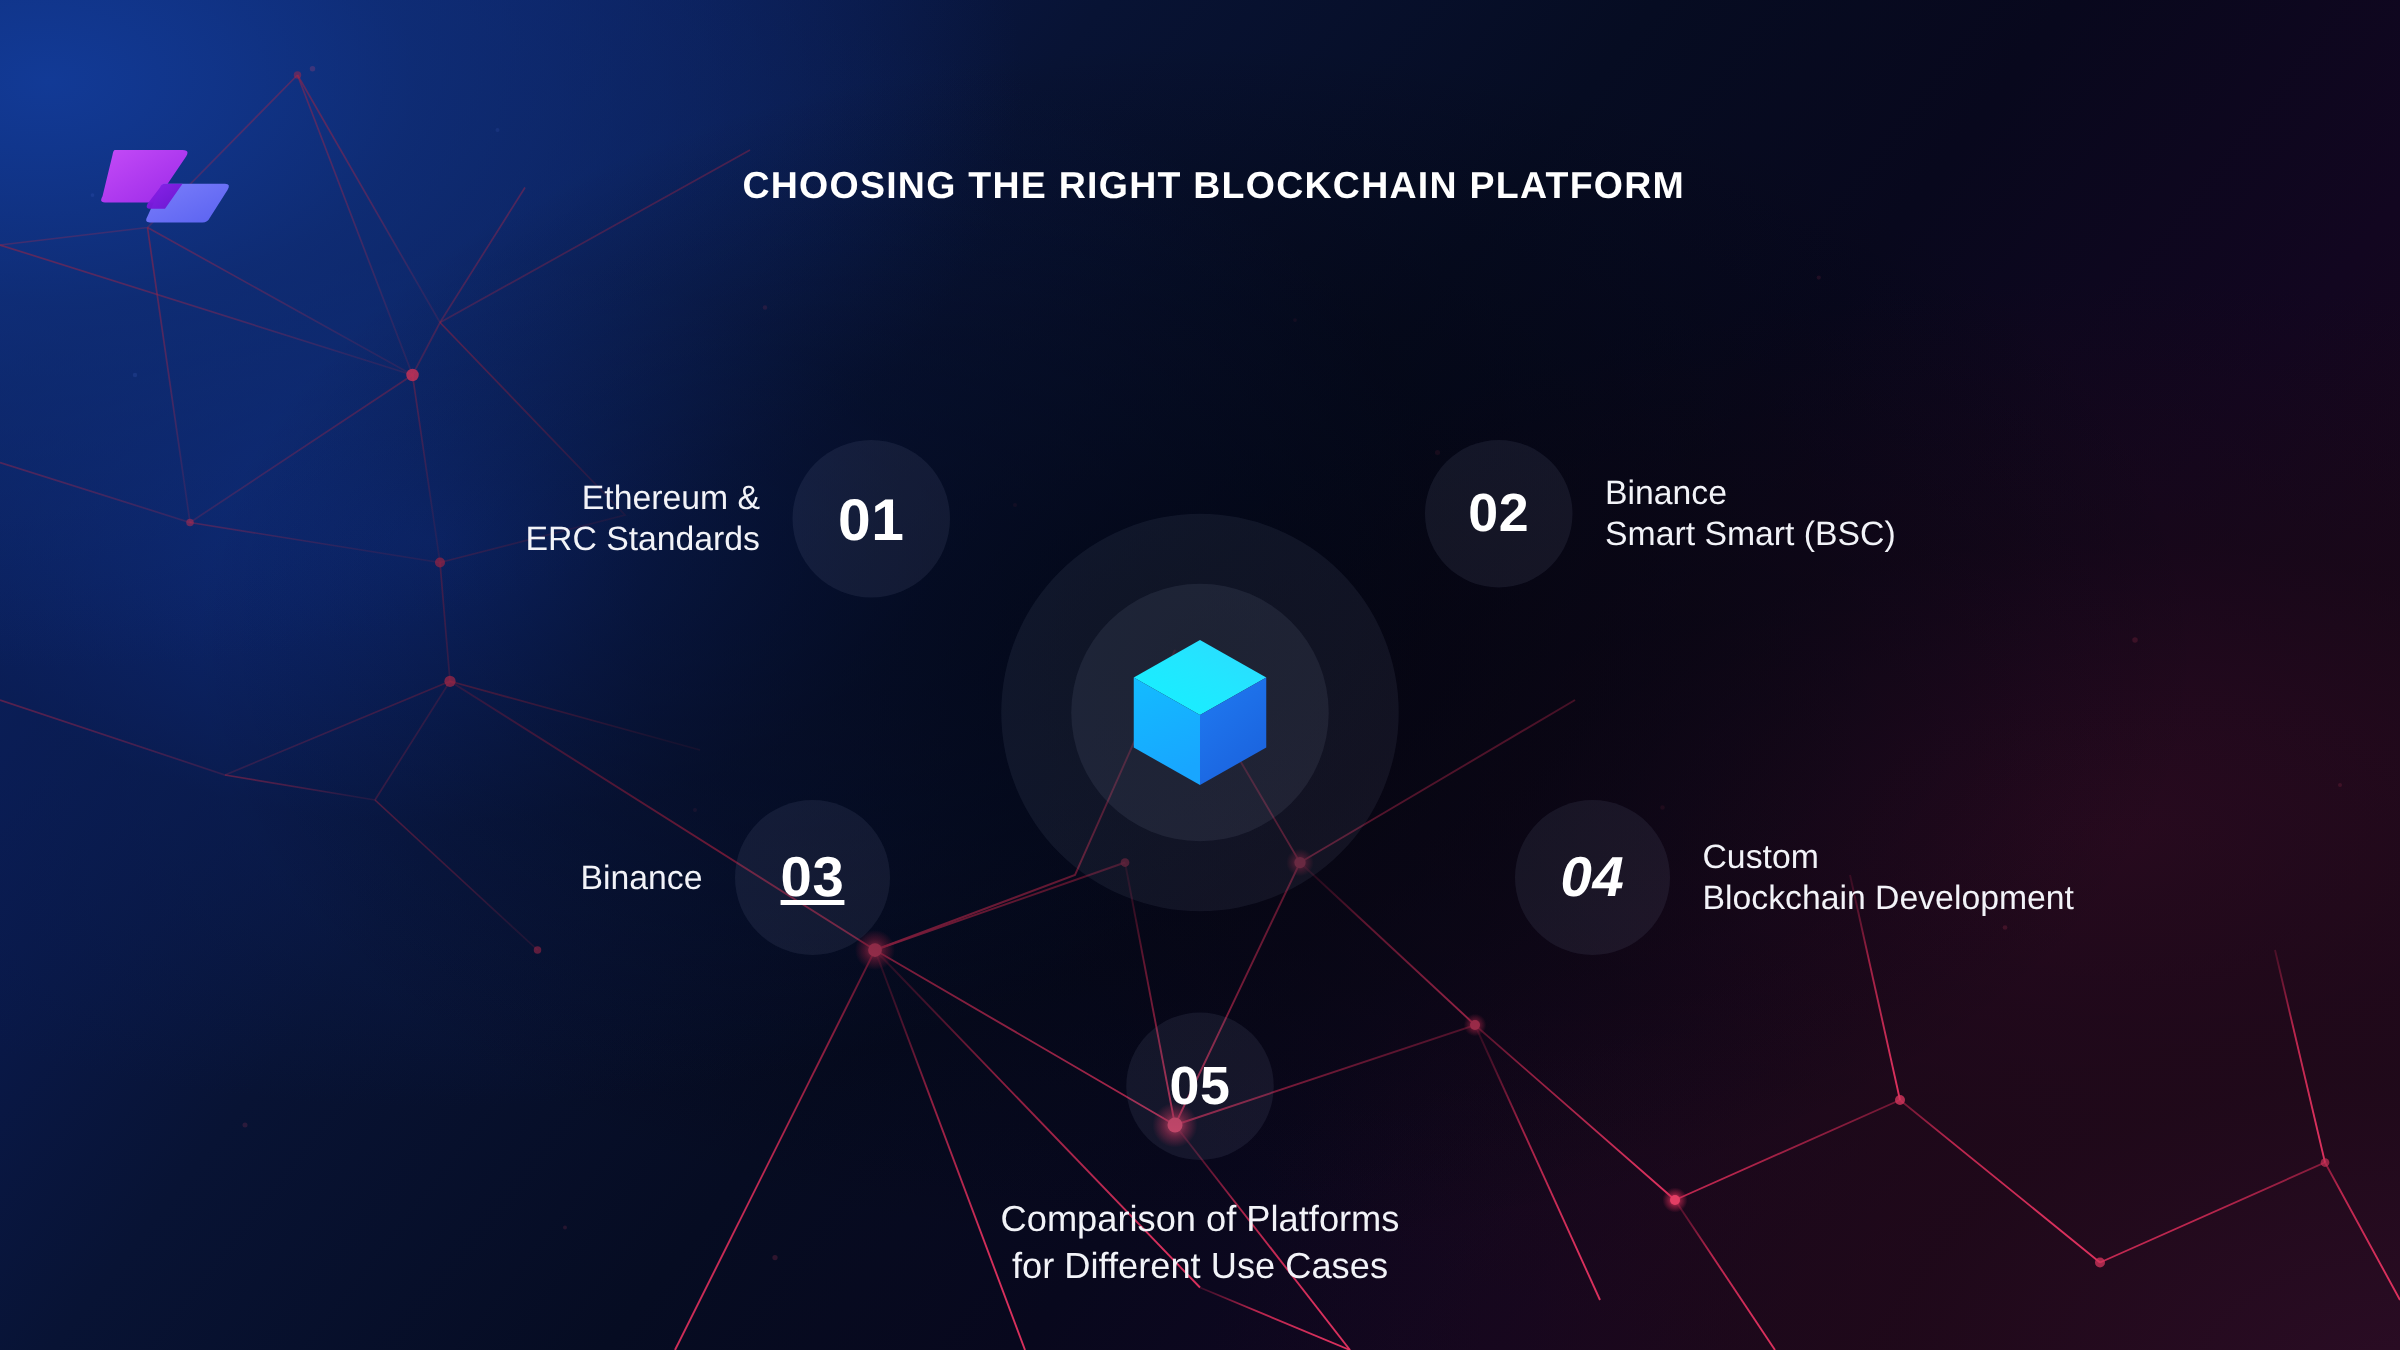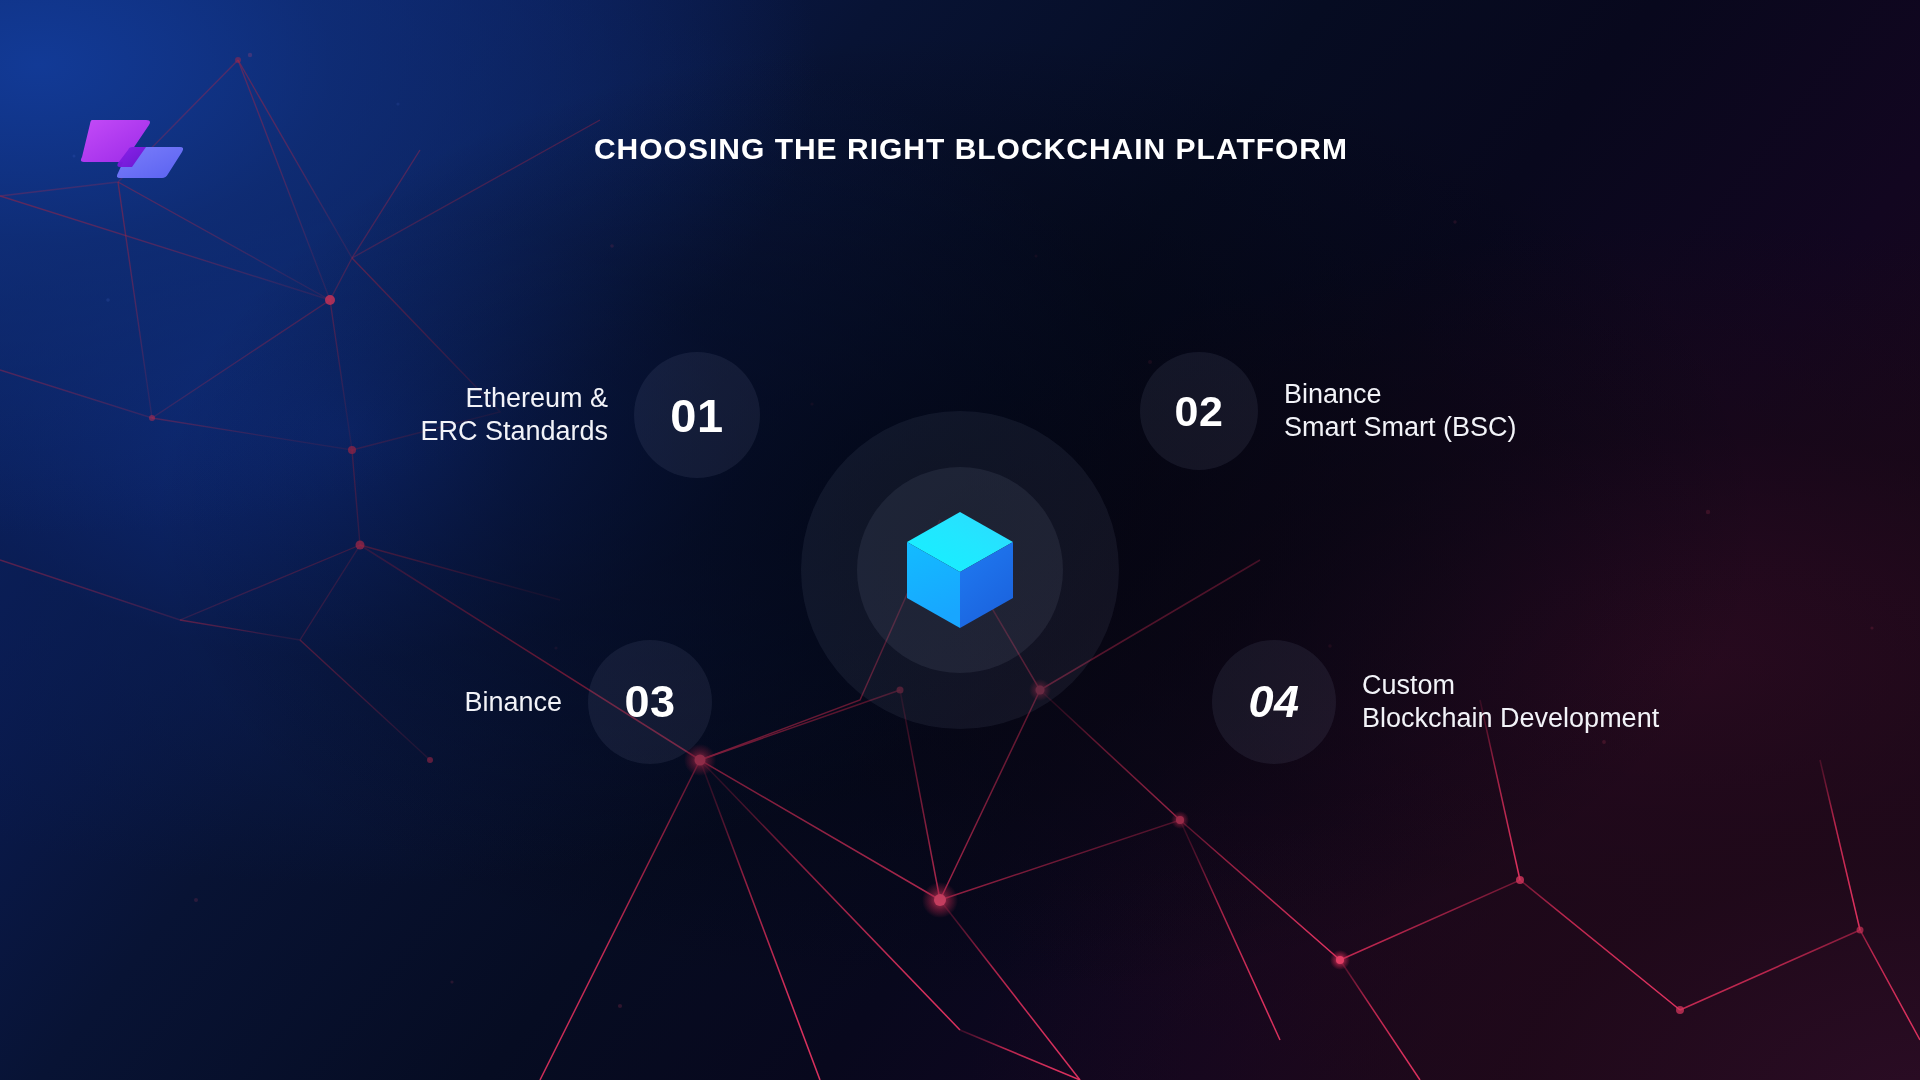--- a/index.html
+++ b/index.html
@@ -107,21 +107,21 @@
   .node.below .node-label { text-align:center; margin-top:30px; font-size:29px; line-height:1.26; }
 
   
   #node-01 { left:300px;  top:352px; width:460px; }
   #node-01 .num-circle { width:126px; height:126px; font-size:47px; }
 
   #node-02 { left:1140px; top:352px; width:520px; }
   #node-02 .num-circle { width:118px; height:118px; font-size:43px; }
 
   #node-03 { left:380px;  top:640px; width:332px; }
-  #node-03 .num-circle { width:124px; height:124px; font-size:45px; }
+  #node-03 .num-circle { width:124px; height:124px; font-size:45px;text-decoration:underline; }
 
   #node-04 { left:1212px; top:640px; width:560px; }
   #node-04 .num-circle { width:124px; height:124px; font-size:45px;font-style:italic; }
 
   #node-05 { left:700px;  top:810px; width:520px; }
   #node-05 .num-circle { width:118px; height:118px; font-size:43px; }
 </style>
 </head>
 <body>
 
@@ -317,14 +317,19 @@
     <div class="node-label">Binance</div>
     <div class="num-circle">03</div>
   </div>
 
   <div class="node right" id="node-04">
     <div class="num-circle">04</div>
     <div class="node-label">Custom
 Blockchain Development</div>
   </div>
 
+  <div class="node below" id="node-05">
+    <div class="num-circle">05</div>
+    <div class="node-label">Comparison of Platforms
+for Different Use Cases</div>
+  </div>
 
 </div>
 
 </body></html>

